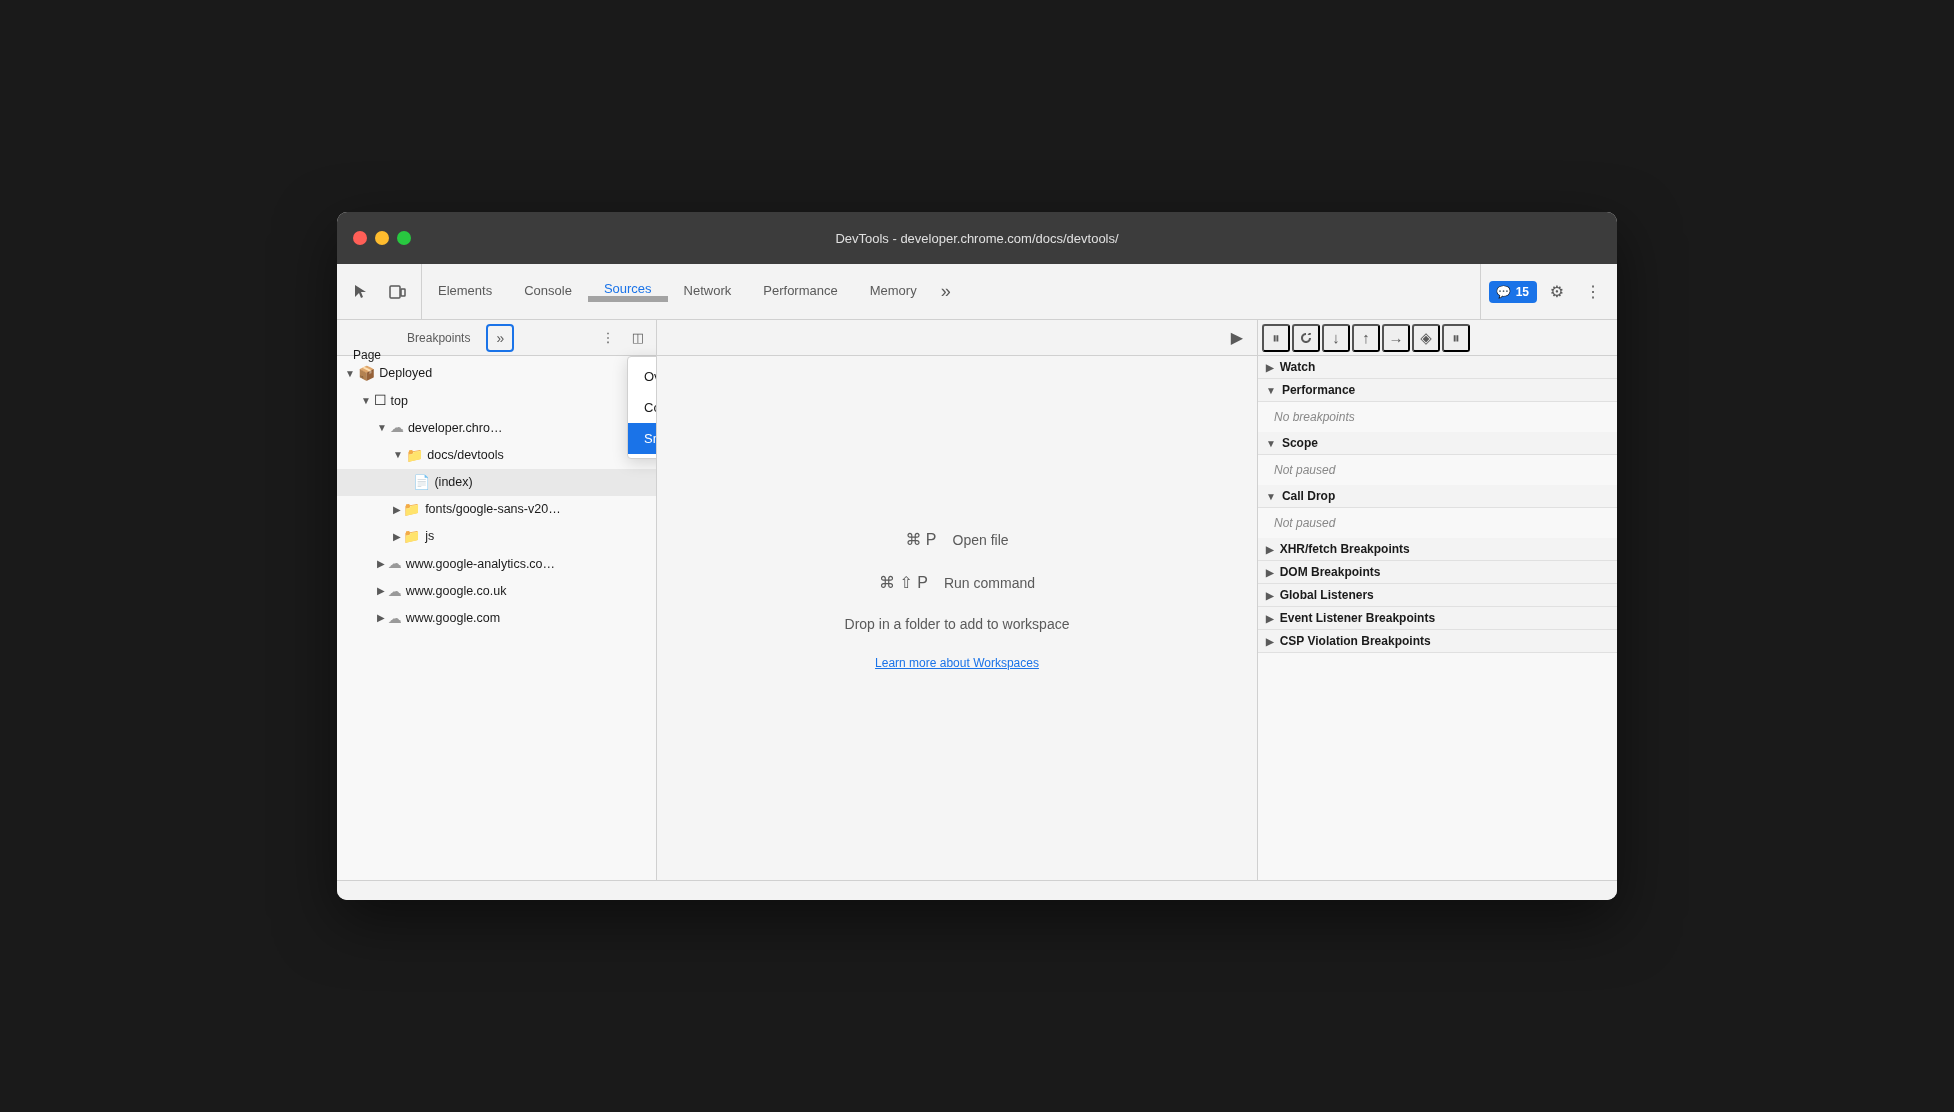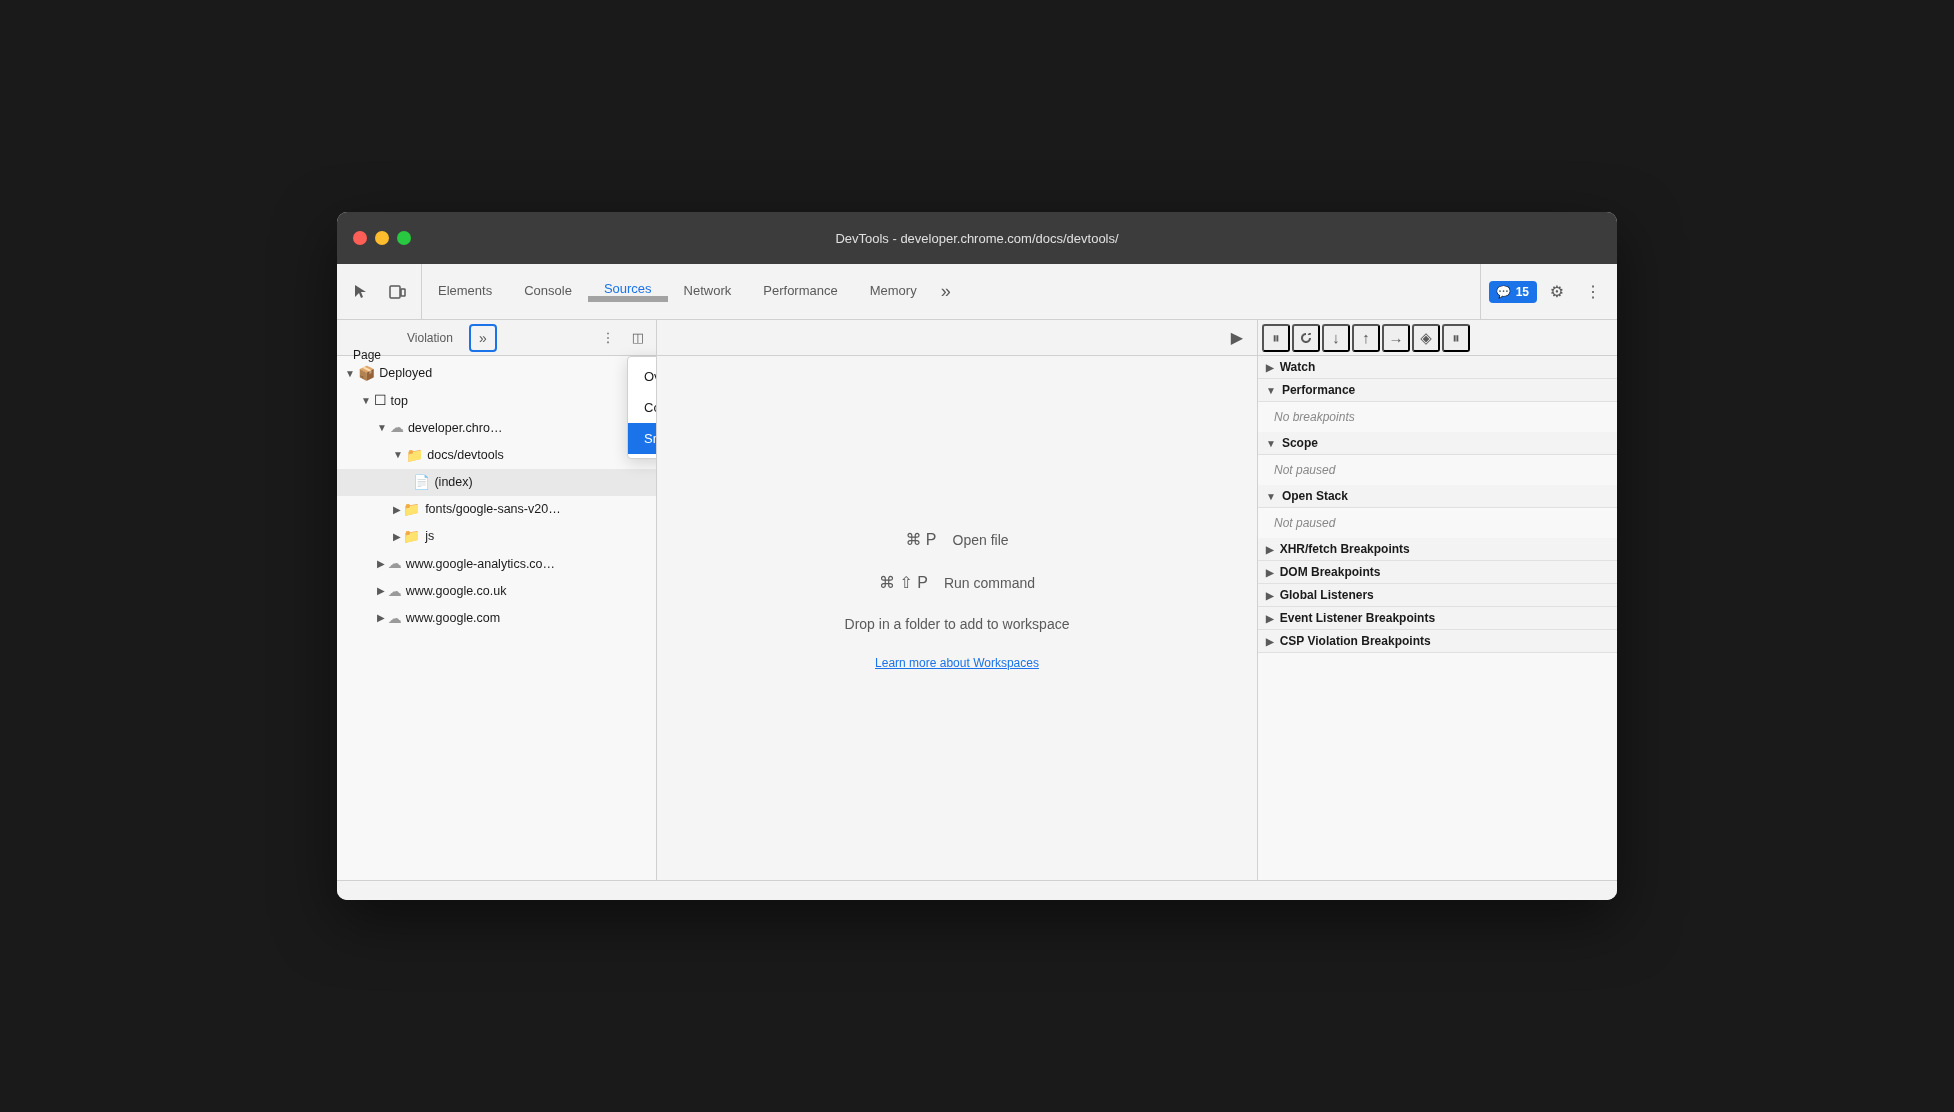--- a/index.html
+++ b/index.html
@@ -378,21 +378,21 @@
       <button class="toolbar-icon-btn">⚙</button>
       <button class="toolbar-icon-btn">⋮</button>
     </div>
   </div>
 
   <div class="main-content">
 
     <div class="sidebar">
       <div class="sidebar-tabs">
         <div class="sidebar-tab active">Page</div>
-        <div class="sidebar-tab">Violation</div>
+        <div class="sidebar-tab">Breakpoints</div>
         <div class="more-btn">»</div>
         <div class="sidebar-extra-btns">
           <div class="sidebar-extra-btn">⋮</div>
           <div class="sidebar-extra-btn">◫</div>
         </div>
 
         <div class="dropdown-menu">
           <div class="dropdown-item">Overrides</div>
           <div class="dropdown-item">Content scripts</div>
           <div class="dropdown-item highlighted">Snippets</div>
@@ -505,21 +505,21 @@
       <div class="section-content">No breakpoints</div>
 
       <div class="section-header">
         <span class="section-arrow">▼</span>
         <span>Scope</span>
       </div>
       <div class="section-content">Not paused</div>
 
       <div class="section-header">
         <span class="section-arrow">▼</span>
-        <span>Open Stack</span>
+        <span>Call Drop</span>
       </div>
       <div class="section-content">Not paused</div>
 
       <div class="section-header">
         <span class="section-arrow">▶</span>
         <span>XHR/fetch Breakpoints</span>
       </div>
 
       <div class="section-header">
         <span class="section-arrow">▶</span>

